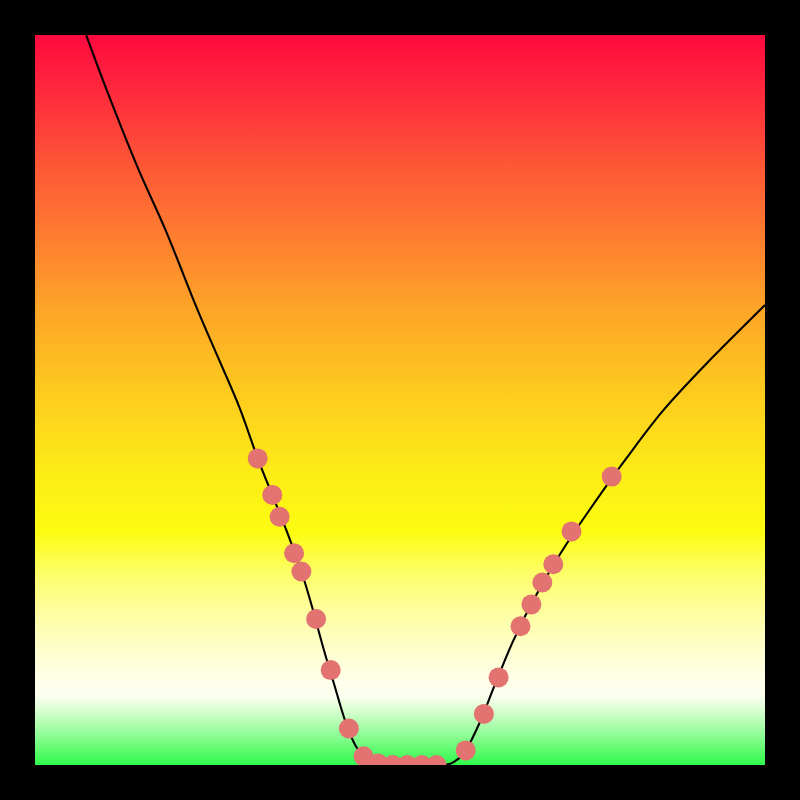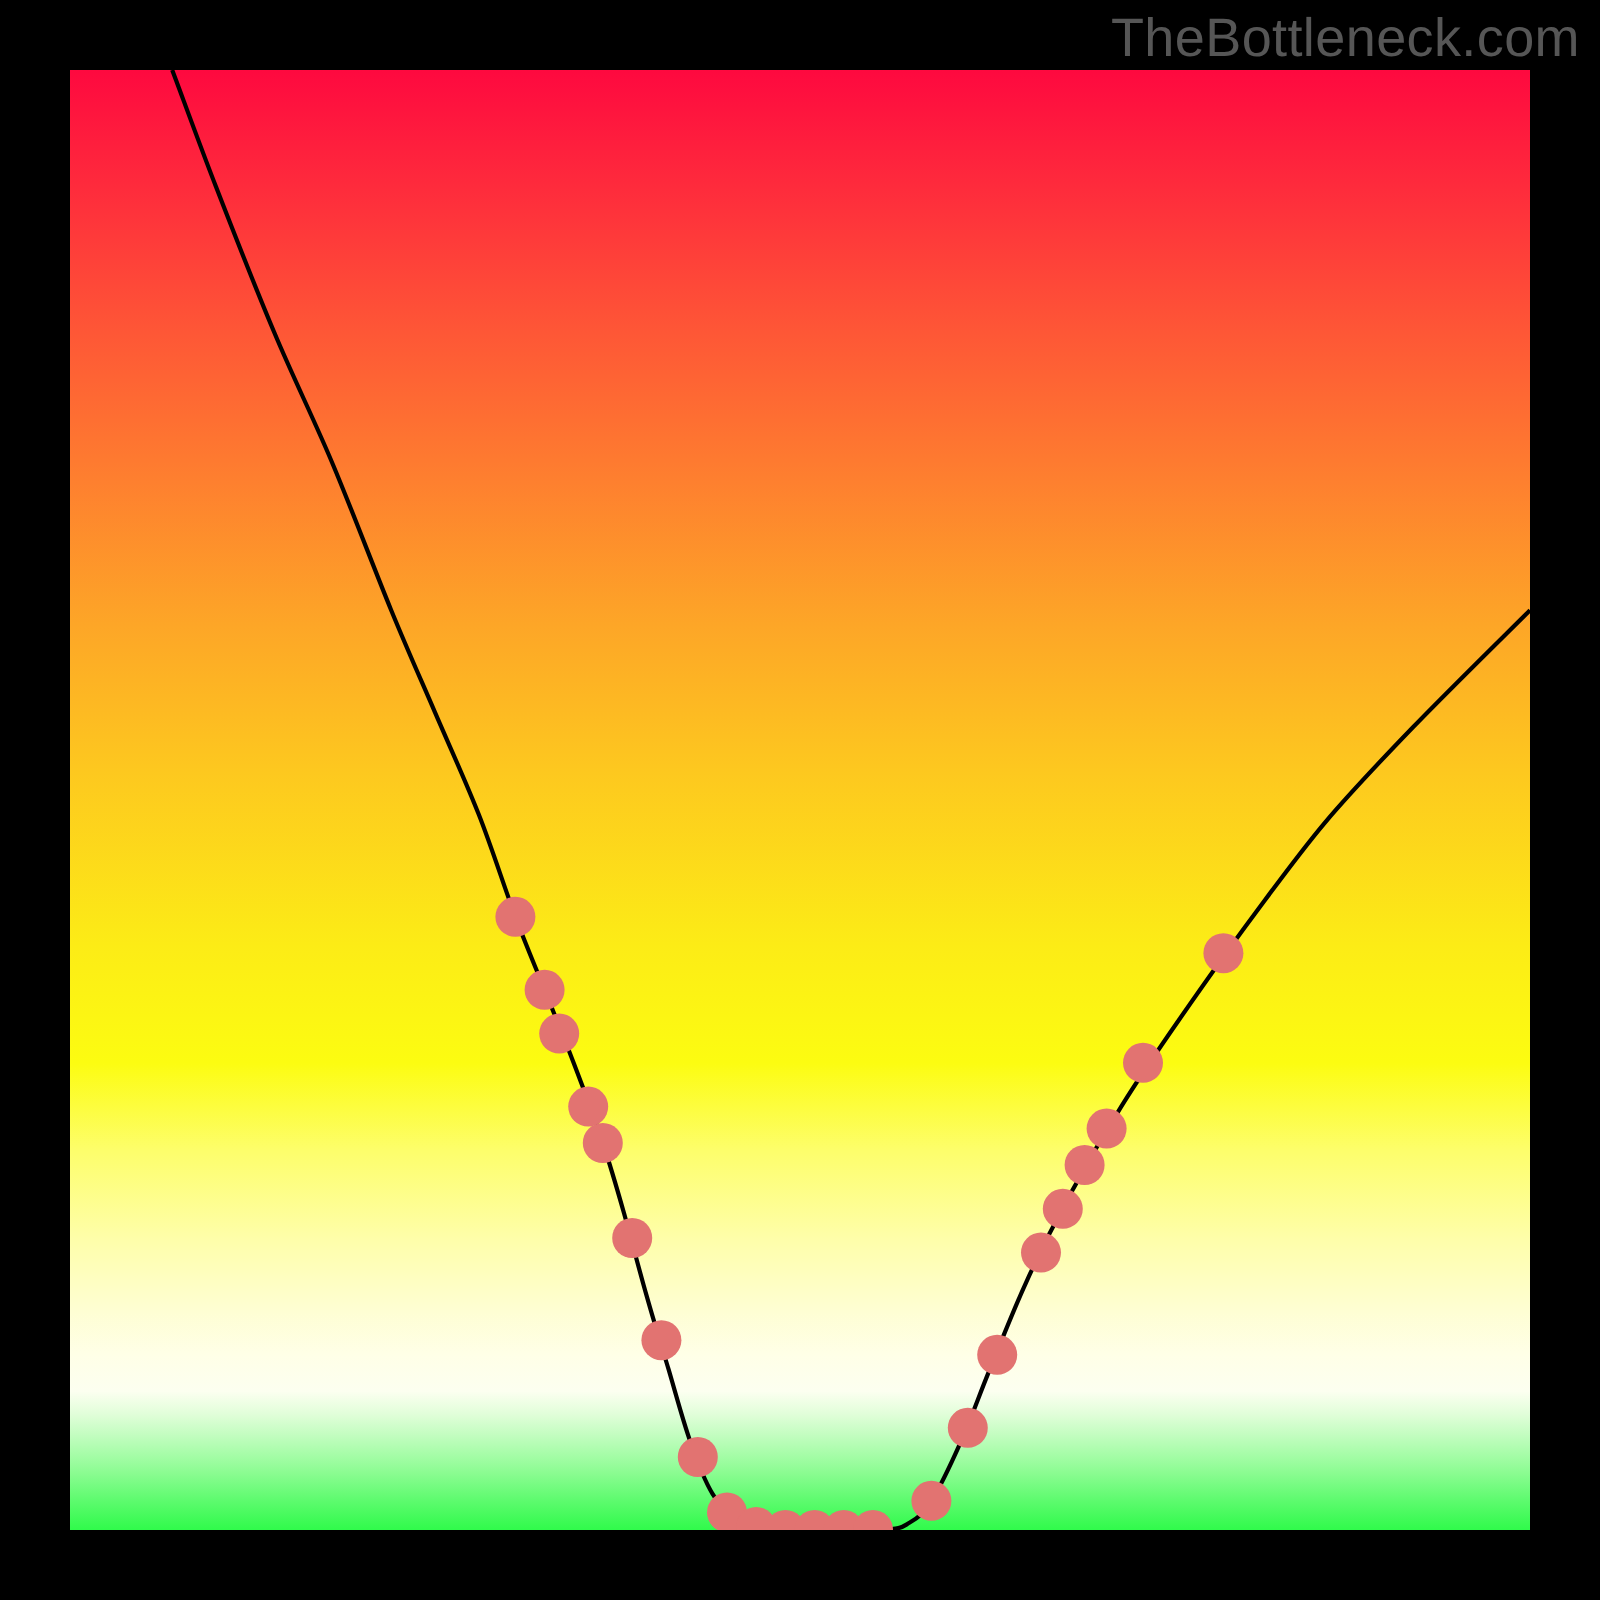--- a/index.html
+++ b/index.html
@@ -64,21 +64,20 @@
     left: 0;
     top: 0;
     width: 730px;
     height: 730px;
   }
 </style>
 </head>
 <body>
 
 <div class="container">
-  <div class="watermark">TheBottleneck.com</div>
   <div class="plot-area">
     <div class="gradient-bg"></div>
     <svg class="curve" viewBox="0 0 730 730" preserveAspectRatio="none">
       <path id="curve-path" fill="none" stroke="#000000" stroke-width="2.1" d="M 51.1 0.0 C 54.8 9.7, 64.5 36.5, 73.0 58.4 C 81.5 80.3, 92.5 108.3, 102.2 131.4 C 111.9 154.5, 121.7 174.0, 131.4 197.1 C 141.1 220.2, 152.1 249.4, 160.6 270.1 C 169.1 290.8, 175.2 304.2, 182.5 321.2 C 189.8 338.2, 197.7 355.3, 204.4 372.3 C 211.1 389.3, 217.2 408.8, 222.7 423.4 C 228.1 438.0, 232.4 447.7, 237.3 459.9 C 242.1 472.1, 247.0 483.6, 251.8 496.4 C 256.7 509.2, 262.2 523.8, 266.4 536.5 C 270.7 549.3, 273.8 560.3, 277.4 573.0 C 281.0 585.8, 284.7 600.4, 288.4 613.2 C 292.0 626.0, 295.6 637.5, 299.3 649.7 C 302.9 661.9, 306.6 675.9, 310.3 686.2 C 313.9 696.5, 316.9 704.8, 321.2 711.8 C 325.5 718.7, 330.3 724.8, 335.8 727.8 C 341.3 730.9, 342.5 729.6, 354.1 730.0 C 365.6 730.4, 394.2 730.6, 405.2 730.0 C 416.1 729.4, 415.5 728.8, 419.7 726.4 C 424.0 723.9, 426.4 722.1, 430.7 715.4 C 435.0 708.7, 440.4 697.2, 445.3 686.2 C 450.2 675.3, 454.4 663.1, 459.9 649.7 C 465.4 636.3, 471.5 620.5, 478.2 605.9 C 484.8 591.3, 492.1 576.7, 500.1 562.1 C 508.0 547.5, 516.5 532.9, 525.6 518.3 C 534.7 503.7, 543.8 490.3, 554.8 474.5 C 565.8 458.7, 579.1 439.8, 591.3 423.4 C 603.5 407.0, 614.4 391.8, 627.8 375.9 C 641.2 360.1, 654.6 346.1, 671.6 328.5 C 688.6 310.9, 720.3 279.8, 730.0 270.1"></path>
       <g id="markers-group">
           <circle cx="222.7" cy="423.4" r="10" fill="#e27371" stroke="#e27371" stroke-width="0"></circle>
           <circle cx="237.3" cy="459.9" r="10" fill="#e27371" stroke="#e27371" stroke-width="0"></circle>
           <circle cx="244.6" cy="481.8" r="10" fill="#e27371" stroke="#e27371" stroke-width="0"></circle>
           <circle cx="259.1" cy="518.3" r="10" fill="#e27371" stroke="#e27371" stroke-width="0"></circle>
           <circle cx="266.4" cy="536.5" r="10" fill="#e27371" stroke="#e27371" stroke-width="0"></circle>

